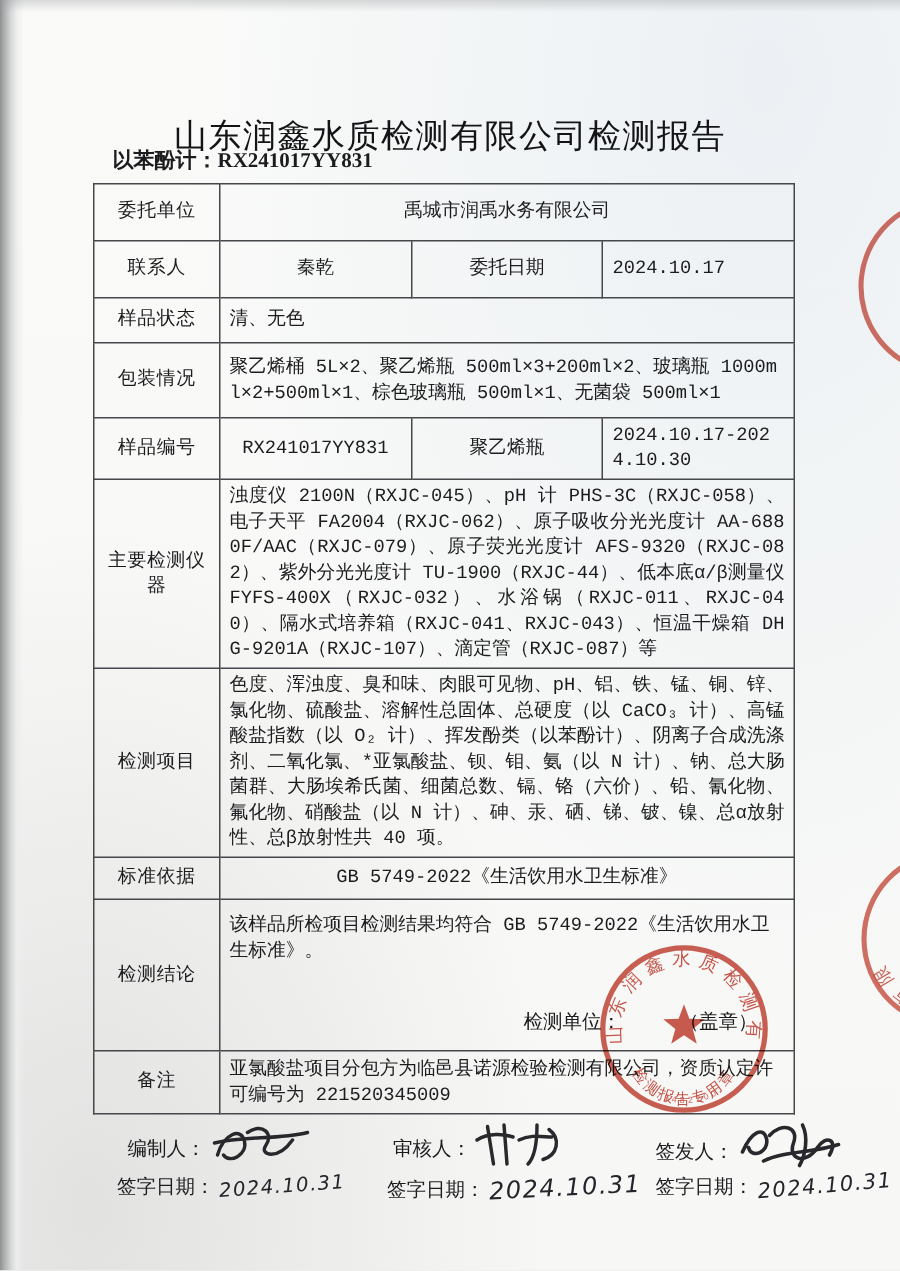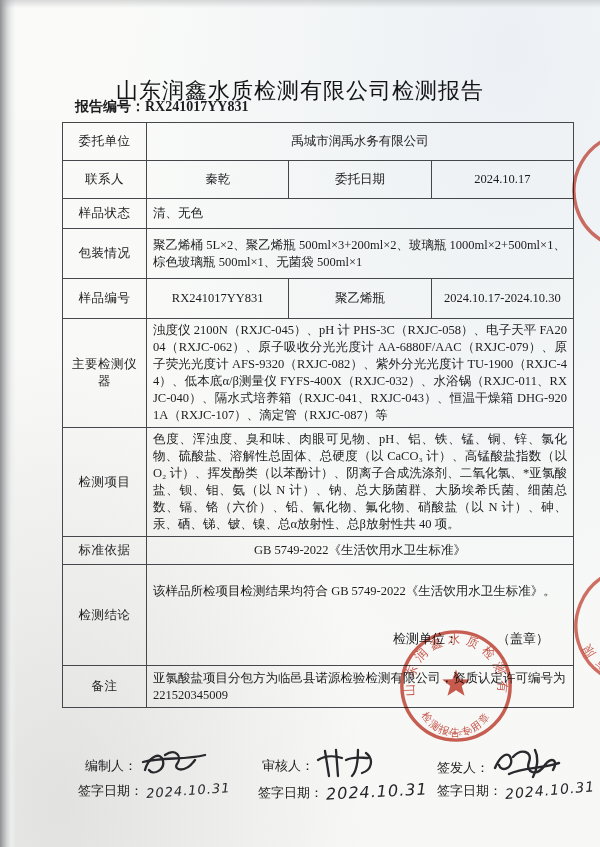--- a/index.html
+++ b/index.html
@@ -18,25 +18,25 @@
   .top-shadow{position:absolute;left:0;top:0;right:0;height:8px;
     background:linear-gradient(to bottom,rgba(150,152,154,.35),rgba(0,0,0,0));}
 
   .title{position:absolute;left:0;right:0;top:62px;text-align:center;
     font-family:"Liberation Sans","DejaVu Sans",sans-serif;
     font-weight:400;font-size:22px;letter-spacing:1px;color:#141416;margin-top:14px;}
   .meta-line{position:absolute;left:75px;right:58px;top:98px;font-size:14px;}
   .meta-left{float:left;font-weight:600;}
   .meta-right{float:right;letter-spacing:2px;}
 
-  table.report{position:absolute;left:62px;top:122px;width:512px;border-collapse:collapse;table-layout:fixed;}
+  table.report{position:absolute;left:62px;top:122px;width:468px;border-collapse:collapse;table-layout:fixed;font-family:Liberation Mono, monospace;}
   table.report td{border:1px solid #46474b;font-size:12.5px;line-height:1.36;
     padding:3px 6px;vertical-align:middle;word-break:break-all;}
   td.lbl{width:71px;text-align:center;font-size:12px;padding:3px 2px;letter-spacing:.5px;}
-  td.c2{width:175px;} td.c3{width:76px;text-align:center;font-size:12px;padding:3px 2px;} td.c4{width:138px;text-align:center;}
+  td.c2{width:175px;} td.c3{width:76px;text-align:center;font-size:12px;padding:3px 2px;} td.c4{width:138px;}
   td.center{text-align:center;} td.left{text-align:left;}
   td.just{text-align:justify;}
   tr.h38{height:38px;} tr.h45{height:45px;} tr.h30{height:30px;} tr.h50{height:50px;}
   tr.h40{height:40px;} tr.h34{height:34px;} tr.h86{height:86px;} tr.h96{height:96px;}
   tr.h28{height:28px;} tr.h101{height:101px;} tr.h42{height:42px;}
   .concl-cell{vertical-align:top;padding-top:10px;}
   .unit-line{margin-top:30px;text-align:right;padding-right:18px;font-size:13px;}
 
   .footer-row{position:absolute;left:0;top:746px;width:600px;font-size:13px;}
   .sig-block{position:absolute;white-space:nowrap;}
@@ -52,21 +52,21 @@
 </head>
 <body>
 
 <div class="scan">
   <div class="edge-shadow"></div>
   <div class="top-shadow"></div>
 
   <div class="title">山东润鑫水质检测有限公司检测报告</div>
 
   <div class="meta-line">
-    <span class="meta-left"><span>报告编号：</span><span>RX241017YY831</span></span>
+    <span class="meta-left"><span>以苯酚计：</span><span>RX241017YY831</span></span>
   </div>
 
   <table class="report">
     <tbody>
         <tr class="h38">
       <td class="lbl">委托单位</td>
       <td class="center" colspan="3">禹城市润禹水务有限公司</td>
     </tr>
     <tr class="h38">
       <td class="lbl">联系人</td>

